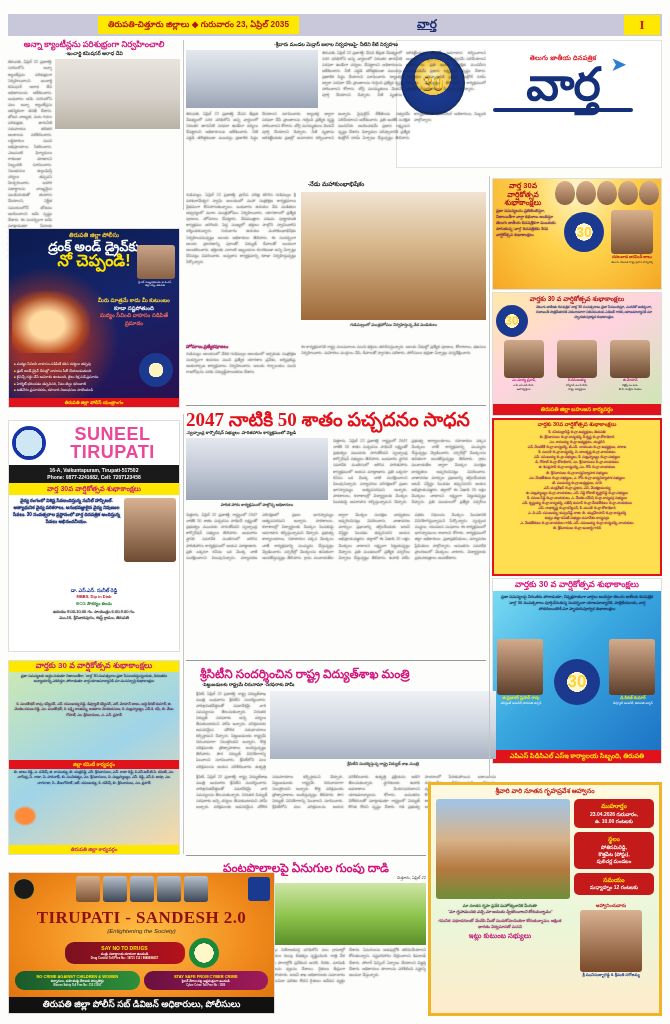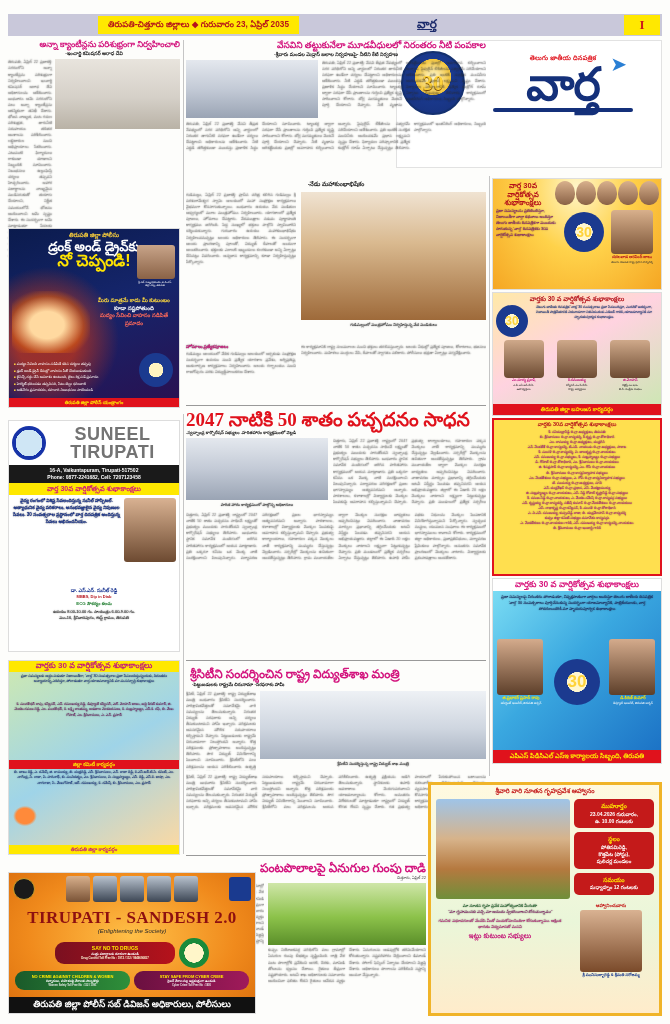--- a/index.html
+++ b/index.html
@@ -71,21 +71,21 @@
     line-height: .95; font-family: "Liberation Serif", serif;
     letter-spacing: -1px;
   }
   .mh-bird {
     position: absolute; right: 34px; top: -2px; font-size: 20px; color: #2a7fd4;
   }
   .mh-underline { height: 4px; background: #14307a; margin: 1px 28px 0; border-radius: 2px; }
 
   
   .hl {
-    color: #d3157e; font-weight: bold; text-align: right;
+    color: #d3157e; font-weight: bold; text-align: center;
     line-height: 1.12; font-family: "Liberation Serif", serif;
   }
   .sub {
     color: #222; font-weight: bold; text-align: center;
     font-size: 5px; line-height: 1.2; margin-top: 1px;
   }
   .body-text {
     font-size: 3.9px; line-height: 1.55; color: #3a3a3a;
     text-align: justify; word-spacing: .3px;
   }
@@ -111,21 +111,21 @@
   }
   .ad-drone .t1 { color: #ffd23a; font-size: 6px; text-align: center; font-weight: bold; padding-top: 3px;}
   .ad-drone .t2 { color: #fff; font-size: 13px; text-align: center; font-weight: bold; line-height: 1;}
   .ad-drone .t3 { color: #ffe400; font-size: 16px; text-align: center; font-weight: bold; line-height: 1;}
   .ad-drone .blurb { color: #ffda3d; font-size: 5.5px; text-align: center; font-weight: bold; line-height: 1.4; }
   .ad-drone li { font-size: 3.6px; color: #ffffff; list-style: none; margin: 1.5px 0 0 3px; }
   .ad-drone li::before { content: "■ "; color: #ffd23a; font-size: 3px; }
 
   
   .ad-hosp { background: #ffffff; }
-  .hosp-name { color: #737373; font-weight: bold; font-size: 18px; line-height: 1.02; letter-spacing: .5px; }
+  .hosp-name { color: #ec4899; font-weight: bold; font-size: 18px; line-height: 1.02; letter-spacing: .5px; }
   .hosp-addr { background: #1a1a1a; color: #fff; font-size: 5px; text-align: center; font-weight: bold; padding: 2px 0; line-height: 1.45; }
   .hosp-greet { background: #ffe800; color: #d1157c; font-weight: bold; font-size: 7px; text-align: center; padding: 1.5px 0; }
   .hosp-blue { color: #15318f; font-size: 4.6px; text-align: center; font-weight: bold; line-height: 1.5; }
 
   
   .ad-yellow {
     background: radial-gradient(ellipse at 50% 8%, #fff6c9 0%, #ffd24a 45%, #f5a623 100%);
   }
   .ad-yellow .hd { color: #b5121b; font-weight: bold; font-size: 9px; text-align: center; }
   .ad-yellow .bd { color: #8a1a7a; font-size: 4px; text-align: center; line-height: 1.5; }
@@ -209,21 +209,20 @@
     <div class="hl" style="font-size:8.4px;">అన్నా క్యాంటీన్లను పరిశుభ్రంగా నిర్వహించాలి</div>
     <div class="sub">-ఇంచార్జి కమిషనర్ ఆరాధ దేవి</div>
     <div style="display:flex;gap:3px;margin-top:3px;">
       <div class="body-text blur" style="width:44px;">తిరుపతి, ఏప్రిల్ 22 ప్రజాశక్తి: నగరంలోని అన్నా క్యాంటీన్లను పరిశుభ్రంగా నిర్వహించాలని ఇంచార్జి కమిషనర్ ఆరాధ దేవి అధికారులను ఆదేశించారు. బుధవారం ఆమె నగరంలోని పలు అన్నా క్యాంటీన్లను ఆకస్మికంగా తనిఖీ చేశారు. భోజన నాణ్యత, వంట గదుల పరిశుభ్రత, తాగునీటి సదుపాయం తదితర అంశాలను పరిశీలించారు. లబ్ధిదారుల నుంచి అభిప్రాయాలు సేకరించారు. ఎటువంటి ఫిర్యాదులు రాకుండా చూడాలని సిబ్బందికి సూచించారు. నిబంధనలు ఉల్లంఘిస్తే చర్యలు తప్పవని హెచ్చరించారు. ఆహార పదార్థాలను నాణ్యమైన ముడిసరుకుతో తయారు చేయాలని, నిర్ణీత సమయంలోనే భోజనం అందించాలని ఆమె స్పష్టం చేశారు. ఈ సందర్భంగా ఆమె మాట్లాడుతూ పేదలకు నాణ్యమైన భోజనం అందించడమే ప్రభుత్వ లక్ష్యమని తెలిపారు. కార్యక్రమంలో సంబంధిత అధికారులు పాల్గొన్నారు.</div>
       <div class="photo photo-people" style="width:125px;height:70px;"></div>
     </div>
     <div class="body-text blur" style="margin-top:3px;column-count:3;column-gap:4px;height:112px;overflow:hidden;">తిరుపతి, ఏప్రిల్ 22 ప్రజాశక్తి: నగరంలోని అన్నా క్యాంటీన్లను పరిశుభ్రంగా నిర్వహించాలని ఇంచార్జి కమిషనర్ ఆరాధ దేవి అధికారులను ఆదేశించారు. బుధవారం ఆమె నగరంలోని పలు అన్నా క్యాంటీన్లను ఆకస్మికంగా తనిఖీ చేశారు. భోజన నాణ్యత, వంట గదుల పరిశుభ్రత, తాగునీటి సదుపాయం తదితర అంశాలను పరిశీలించారు. లబ్ధిదారుల నుంచి అభిప్రాయాలు సేకరించారు. ఎటువంటి ఫిర్యాదులు రాకుండా చూడాలని సిబ్బందికి సూచించారు. నిబంధనలు ఉల్లంఘిస్తే చర్యలు తప్పవని హెచ్చరించారు. ఆహార పదార్థాలను నాణ్యమైన ముడిసరుకుతో తయారు చేయాలని, నిర్ణీత సమయంలోనే భోజనం అందించాలని ఆమె స్పష్టం చేశారు. ఈ సందర్భంగా ఆమె మాట్లాడుతూ పేదలకు నాణ్యమైన భోజనం అందించడమే ప్రభుత్వ లక్ష్యమని తెలిపారు. కార్యక్రమంలో సంబంధిత అధికారులు పాల్గొన్నారు.</div>
   </div>
 
   <div style="position:absolute;left:186px;top:40px;width:300px;">
-    <div class="hl" style="font-size:9px;">వేసవిని తట్టుకునేలా మూడవీధులలో నిరంతరం నీటి పంపకాల</div>
     <div class="sub">-శ్రీవారు మండల మెడ్రాస్ జలాల నిర్వహణపై- నీటిని కేటి నిర్వహణ</div>
     <div style="display:flex;gap:4px;margin-top:3px;">
       <div class="photo photo-meeting" style="width:132px;height:58px;"></div>
       <div class="body-text blur" style="flex:1;column-count:2;column-gap:4px;height:58px;overflow:hidden;">తిరుపతి, ఏప్రిల్ 22 ప్రజాశక్తి: వేసవి తీవ్రత నేపథ్యంలో నగర పరిధిలోని అన్ని వార్డులలో నిరంతర తాగునీటి సరఫరా ఉండేలా చర్యలు చేపట్టాలని అధికారులను ఆదేశించారు. నీటి ఎద్దడి తలెత్తకుండా ముందస్తు ప్రణాళిక సిద్ధం చేయాలని సూచించారు. ట్యాంకర్ల ద్వారా సరఫరా చేసే ప్రాంతాలను గుర్తించి ప్రత్యేక దృష్టి సారించాలని కోరారు. బోర్ల మరమ్మతులు వెంటనే పూర్తి చేయాలని చెప్పారు. నీటి వృథాను అరికట్టేందుకు ప్రజల్లో అవగాహన కల్పించాలని అన్నారు. పైపులైన్ లీకేజీలను సత్వరమే సరిచేయాలని ఆదేశించారు. ప్రతి ఇంటికీ సురక్షిత మంచినీరు అందించడమే ప్రధాన లక్ష్యమని స్పష్టం చేశారు. ఫిర్యాదుల పరిష్కారానికి ప్రత్యేక కంట్రోల్ రూమ్ ఏర్పాటు చేస్తున్నట్లు తెలిపారు. కార్యక్రమంలో ఇంజినీరింగ్ అధికారులు, సిబ్బంది పాల్గొన్నారు.</div>
     </div>
     <div class="body-text blur" style="margin-top:3px;column-count:4;column-gap:4px;height:72px;overflow:hidden;">తిరుపతి, ఏప్రిల్ 22 ప్రజాశక్తి: వేసవి తీవ్రత నేపథ్యంలో నగర పరిధిలోని అన్ని వార్డులలో నిరంతర తాగునీటి సరఫరా ఉండేలా చర్యలు చేపట్టాలని అధికారులను ఆదేశించారు. నీటి ఎద్దడి తలెత్తకుండా ముందస్తు ప్రణాళిక సిద్ధం చేయాలని సూచించారు. ట్యాంకర్ల ద్వారా సరఫరా చేసే ప్రాంతాలను గుర్తించి ప్రత్యేక దృష్టి సారించాలని కోరారు. బోర్ల మరమ్మతులు వెంటనే పూర్తి చేయాలని చెప్పారు. నీటి వృథాను అరికట్టేందుకు ప్రజల్లో అవగాహన కల్పించాలని అన్నారు. పైపులైన్ లీకేజీలను సత్వరమే సరిచేయాలని ఆదేశించారు. ప్రతి ఇంటికీ సురక్షిత మంచినీరు అందించడమే ప్రధాన లక్ష్యమని స్పష్టం చేశారు. ఫిర్యాదుల పరిష్కారానికి ప్రత్యేక కంట్రోల్ రూమ్ ఏర్పాటు చేస్తున్నట్లు తెలిపారు. కార్యక్రమంలో ఇంజినీరింగ్ అధికారులు, సిబ్బంది పాల్గొన్నారు.</div>
   </div>
 
   <div class="ad ad-drone" style="left:8px;top:228px;width:172px;height:180px;">
     <div class="t1">తిరుపతి జిల్లా పోలీసు</div>
@@ -412,21 +411,21 @@
   <div class="ad ad-green" style="left:8px;top:660px;width:172px;height:195px;">
     <div class="hd">వార్తకు 30 వ వార్షికోత్సవ శుభాకాంక్షలు</div>
     <div class="bd blur" style="padding:2px 4px;height:30px;overflow:hidden;">ప్రజా సమస్యలకు అద్దం పడుతూ నిజాయితీగా, 'వార్త' 30 సంవత్సరాల ప్రజా సేవలందిస్తున్నందుకు, నిరంతరం అన్యాయాన్ని ఎదిరిస్తూ, పోరాడుతూ వార్త యాజమాన్యానికి మా మనస్ఫూర్తి శుభాకాంక్షలు</div>
     <div class="bd blur" style="padding:0 4px;height:58px;overflow:hidden;color:#7a1a6a;">కె. మురళీధర్ రావు, కన్వీనర్, ఎన్. రమణయ్య రెడ్డి, డిప్యూటీ కన్వీనర్, ఎల్. మోహన్ బాబు, బద్ది కిరణ్ కుమార్, జి. వెంకట రమణ రెడ్డి, ఎం. మురళీధర్, కె. లక్ష్మి కాంతమ్మ, అడబాల వెంకటరమణ, కె. సుబ్రహ్మణ్యం, ఎస్.కె. రఫీ, బి. వేణు గోపాల్, ఎం. శ్రీనివాసులు, ఎ. ఎన్. ప్రసాద్</div>
     <div class="band">జిల్లా కమిటీ కార్యవర్గం</div>
     <div class="bd blur" style="padding:1px 4px;height:64px;overflow:hidden;color:#1a3a8f;">బి. బాబు రెడ్డి, ఎ. రమేష్, జి. రామయ్య, బి. చంద్రరెడ్డి, ఎస్. శ్రీనివాసులు, ఎన్. రాజా రెడ్డి, కె.ఎస్.ఆర్.టి.సి. కమిటీ, ఎం. నాగేంద్ర, సి. రాజు, పి. హరినాథ్, బి. మునిరత్నం, ఎం. శ్రీనివాసులు, వి. సుబ్రహ్మణ్యం, ఎస్. రెడ్డి, ఎస్.కె. బాషా, ఎం. నాగరాజు, సి. వేణుగోపాల్, ఆర్. రమణయ్య, కె. రమేష్, బి. శ్రీనివాసులు, ఎం. ప్రసాద్</div>
     <div style="position:absolute;left:2px;bottom:26px;width:28px;height:24px;background:radial-gradient(ellipse,#ff8a3a 0 45%,transparent 60%);"></div>
     <div style="position:absolute;left:0;bottom:0;width:100%;background:#ffe800;color:#c41a7a;font-size:5px;font-weight:bold;text-align:center;padding:1px 0;">తిరుపతి జిల్లా కార్యవర్గం</div>
   </div>
 
-  <div style="position:absolute;left:186px;top:668px;width:300px;">
+  <div style="position:absolute;left:196px;top:668px;width:300px;">
     <div class="hl" style="font-size:12px;text-align:left;padding-left:4px;">శ్రీసిటీని సందర్శించిన రాష్ట్ర విద్యుత్‌శాఖ మంత్రి</div>
     <div class="sub" style="font-size:4.6px;text-align:left;padding-left:6px;">-పెట్టుబడులకు రాష్ట్రమే చిరునామా -సరఫరాకు హామీ</div>
     <div style="display:flex;gap:4px;margin-top:3px;">
       <div class="body-text blur" style="width:70px;height:80px;overflow:hidden;">శ్రీసిటీ, ఏప్రిల్ 22 ప్రజాశక్తి: రాష్ట్ర విద్యుత్‌శాఖ మంత్రి బుధవారం శ్రీసిటీని సందర్శించారు. పారిశ్రామికవేత్తలతో సమావేశమై వారి సమస్యలను తెలుసుకున్నారు. నిరంతర విద్యుత్ సరఫరాకు అన్ని చర్యలు తీసుకుంటామని హామీ ఇచ్చారు. పరిశ్రమలకు అవసరమైన మౌలిక సదుపాయాలు కల్పిస్తామని చెప్పారు. పెట్టుబడులకు రాష్ట్రమే చిరునామాగా నిలుస్తోందని అన్నారు. కొత్త పరిశ్రమలకు ప్రోత్సాహకాలు అందిస్తున్నట్లు తెలిపారు. సౌర విద్యుత్ వినియోగాన్ని పెంచాలని సూచించారు. శ్రీసిటీలోని పలు పరిశ్రమలను ఆయన పరిశీలించారు. ఉత్పత్తి ప్రక్రియను అడిగి తెలుసుకున్నారు. స్థానికులకు ఉపాధి అవకాశాలు మెరుగుపరచాలని యాజమాన్యాలను కోరారు. అనంతరం విలేకరులతో మాట్లాడుతూ రాష్ట్రంలో విద్యుత్ కొరత లేదని స్పష్టం చేశారు. గత ప్రభుత్వ హయాంలో పేరుకుపోయిన బకాయిలను దశలవారీగా చెల్లిస్తున్నామని చెప్పారు. వ్యవసాయానికి ఉచిత విద్యుత్ కొనసాగుతుందని భరోసా ఇచ్చారు. కార్యక్రమంలో శ్రీసిటీ యాజమాన్య ప్రతినిధులు, అధికారులు పాల్గొన్నారు.</div>
       <div style="flex:1;">
         <div class="photo" style="width:100%;height:68px;background:linear-gradient(180deg,#eef1f5 0%,#cfd6e0 55%,#a9b3c2 100%);"></div>
         <div class="cap blur">శ్రీసిటీని సందర్శిస్తున్న రాష్ట్ర విద్యుత్ శాఖ మంత్రి</div>
       </div>
     </div>
     <div class="body-text blur" style="margin-top:3px;column-count:4;column-gap:5px;height:74px;overflow:hidden;">శ్రీసిటీ, ఏప్రిల్ 22 ప్రజాశక్తి: రాష్ట్ర విద్యుత్‌శాఖ మంత్రి బుధవారం శ్రీసిటీని సందర్శించారు. పారిశ్రామికవేత్తలతో సమావేశమై వారి సమస్యలను తెలుసుకున్నారు. నిరంతర విద్యుత్ సరఫరాకు అన్ని చర్యలు తీసుకుంటామని హామీ ఇచ్చారు. పరిశ్రమలకు అవసరమైన మౌలిక సదుపాయాలు కల్పిస్తామని చెప్పారు. పెట్టుబడులకు రాష్ట్రమే చిరునామాగా నిలుస్తోందని అన్నారు. కొత్త పరిశ్రమలకు ప్రోత్సాహకాలు అందిస్తున్నట్లు తెలిపారు. సౌర విద్యుత్ వినియోగాన్ని పెంచాలని సూచించారు. శ్రీసిటీలోని పలు పరిశ్రమలను ఆయన పరిశీలించారు. ఉత్పత్తి ప్రక్రియను అడిగి తెలుసుకున్నారు. స్థానికులకు ఉపాధి అవకాశాలు మెరుగుపరచాలని యాజమాన్యాలను కోరారు. అనంతరం విలేకరులతో మాట్లాడుతూ రాష్ట్రంలో విద్యుత్ కొరత లేదని స్పష్టం చేశారు. గత ప్రభుత్వ హయాంలో పేరుకుపోయిన బకాయిలను దశలవారీగా చెల్లిస్తున్నామని చెప్పారు. వ్యవసాయానికి ఉచిత విద్యుత్ కొనసాగుతుందని భరోసా ఇచ్చారు. కార్యక్రమంలో శ్రీసిటీ యాజమాన్య ప్రతినిధులు, అధికారులు పాల్గొన్నారు.</div>
@@ -437,21 +436,21 @@
     <div style="font-size:4px;color:#444;text-align:right;">చిత్తూరు, ఏప్రిల్ 22</div>
     <div style="display:flex;gap:4px;margin-top:2px;">
       <div class="body-text blur" style="width:78px;height:128px;overflow:hidden;">కుప్పం నియోజకవర్గ పరిధిలోని పలు గ్రామాల్లో ఏనుగుల గుంపు బీభత్సం సృష్టించింది. రాత్రి వేళ పంట పొలాల్లోకి ప్రవేశించి అరటి, చెరకు, మామిడి తోటలను ధ్వంసం చేశాయి. రైతులు తీవ్రంగా నష్టపోయారు. అటవీ శాఖ అధికారులకు సమాచారం అందించినా ఫలితం లేదని రైతులు ఆవేదన వ్యక్తం చేశారు. ఏనుగులను అడవుల్లోకి తరిమివేయాలని కోరుతున్నారు. నష్టపరిహారం చెల్లించాలని డిమాండ్ చేశారు. సోలార్ ఫెన్సింగ్ ఏర్పాటు చేయాలని విజ్ఞప్తి చేశారు. అధికారులు పొలాలను పరిశీలించి నష్టాన్ని అంచనా వేస్తున్నారు.</div>
       <div style="flex:1;">
         <div class="photo photo-field" style="width:100%;height:62px;"></div>
         <div class="body-text blur" style="margin-top:2px;column-count:2;column-gap:4px;height:62px;overflow:hidden;">కుప్పం నియోజకవర్గ పరిధిలోని పలు గ్రామాల్లో ఏనుగుల గుంపు బీభత్సం సృష్టించింది. రాత్రి వేళ పంట పొలాల్లోకి ప్రవేశించి అరటి, చెరకు, మామిడి తోటలను ధ్వంసం చేశాయి. రైతులు తీవ్రంగా నష్టపోయారు. అటవీ శాఖ అధికారులకు సమాచారం అందించినా ఫలితం లేదని రైతులు ఆవేదన వ్యక్తం చేశారు. ఏనుగులను అడవుల్లోకి తరిమివేయాలని కోరుతున్నారు. నష్టపరిహారం చెల్లించాలని డిమాండ్ చేశారు. సోలార్ ఫెన్సింగ్ ఏర్పాటు చేయాలని విజ్ఞప్తి చేశారు. అధికారులు పొలాలను పరిశీలించి నష్టాన్ని అంచనా వేస్తున్నారు.</div>
       </div>
     </div>
   </div>
 
-  <div class="ad ad-police" style="left:8px;top:872px;width:248px;height:142px;">
+  <div class="ad ad-police" style="left:8px;top:872px;width:267px;height:142px;">
     <div style="display:flex;justify-content:space-between;align-items:center;padding:3px 4px 0;">
       <div style="width:22px;height:22px;border-radius:50%;background:#1a1a1a;border:1px solid #c89c2a;"></div>
       <div style="display:flex;gap:3px;">
         <div style="width:24px;height:26px;border-radius:3px;background:linear-gradient(180deg,#d8b08c,#7a5336);"></div>
         <div style="width:24px;height:26px;border-radius:3px;background:linear-gradient(180deg,#b9c3cf,#3c4654);"></div>
         <div style="width:24px;height:26px;border-radius:3px;background:linear-gradient(180deg,#b9c3cf,#3c4654);"></div>
         <div style="width:24px;height:26px;border-radius:3px;background:linear-gradient(180deg,#b9c3cf,#3c4654);"></div>
         <div style="width:24px;height:26px;border-radius:3px;background:linear-gradient(180deg,#b9c3cf,#3c4654);"></div>
       </div>
       <div style="width:22px;height:24px;border-radius:3px;background:#1a3a8f;"></div>

